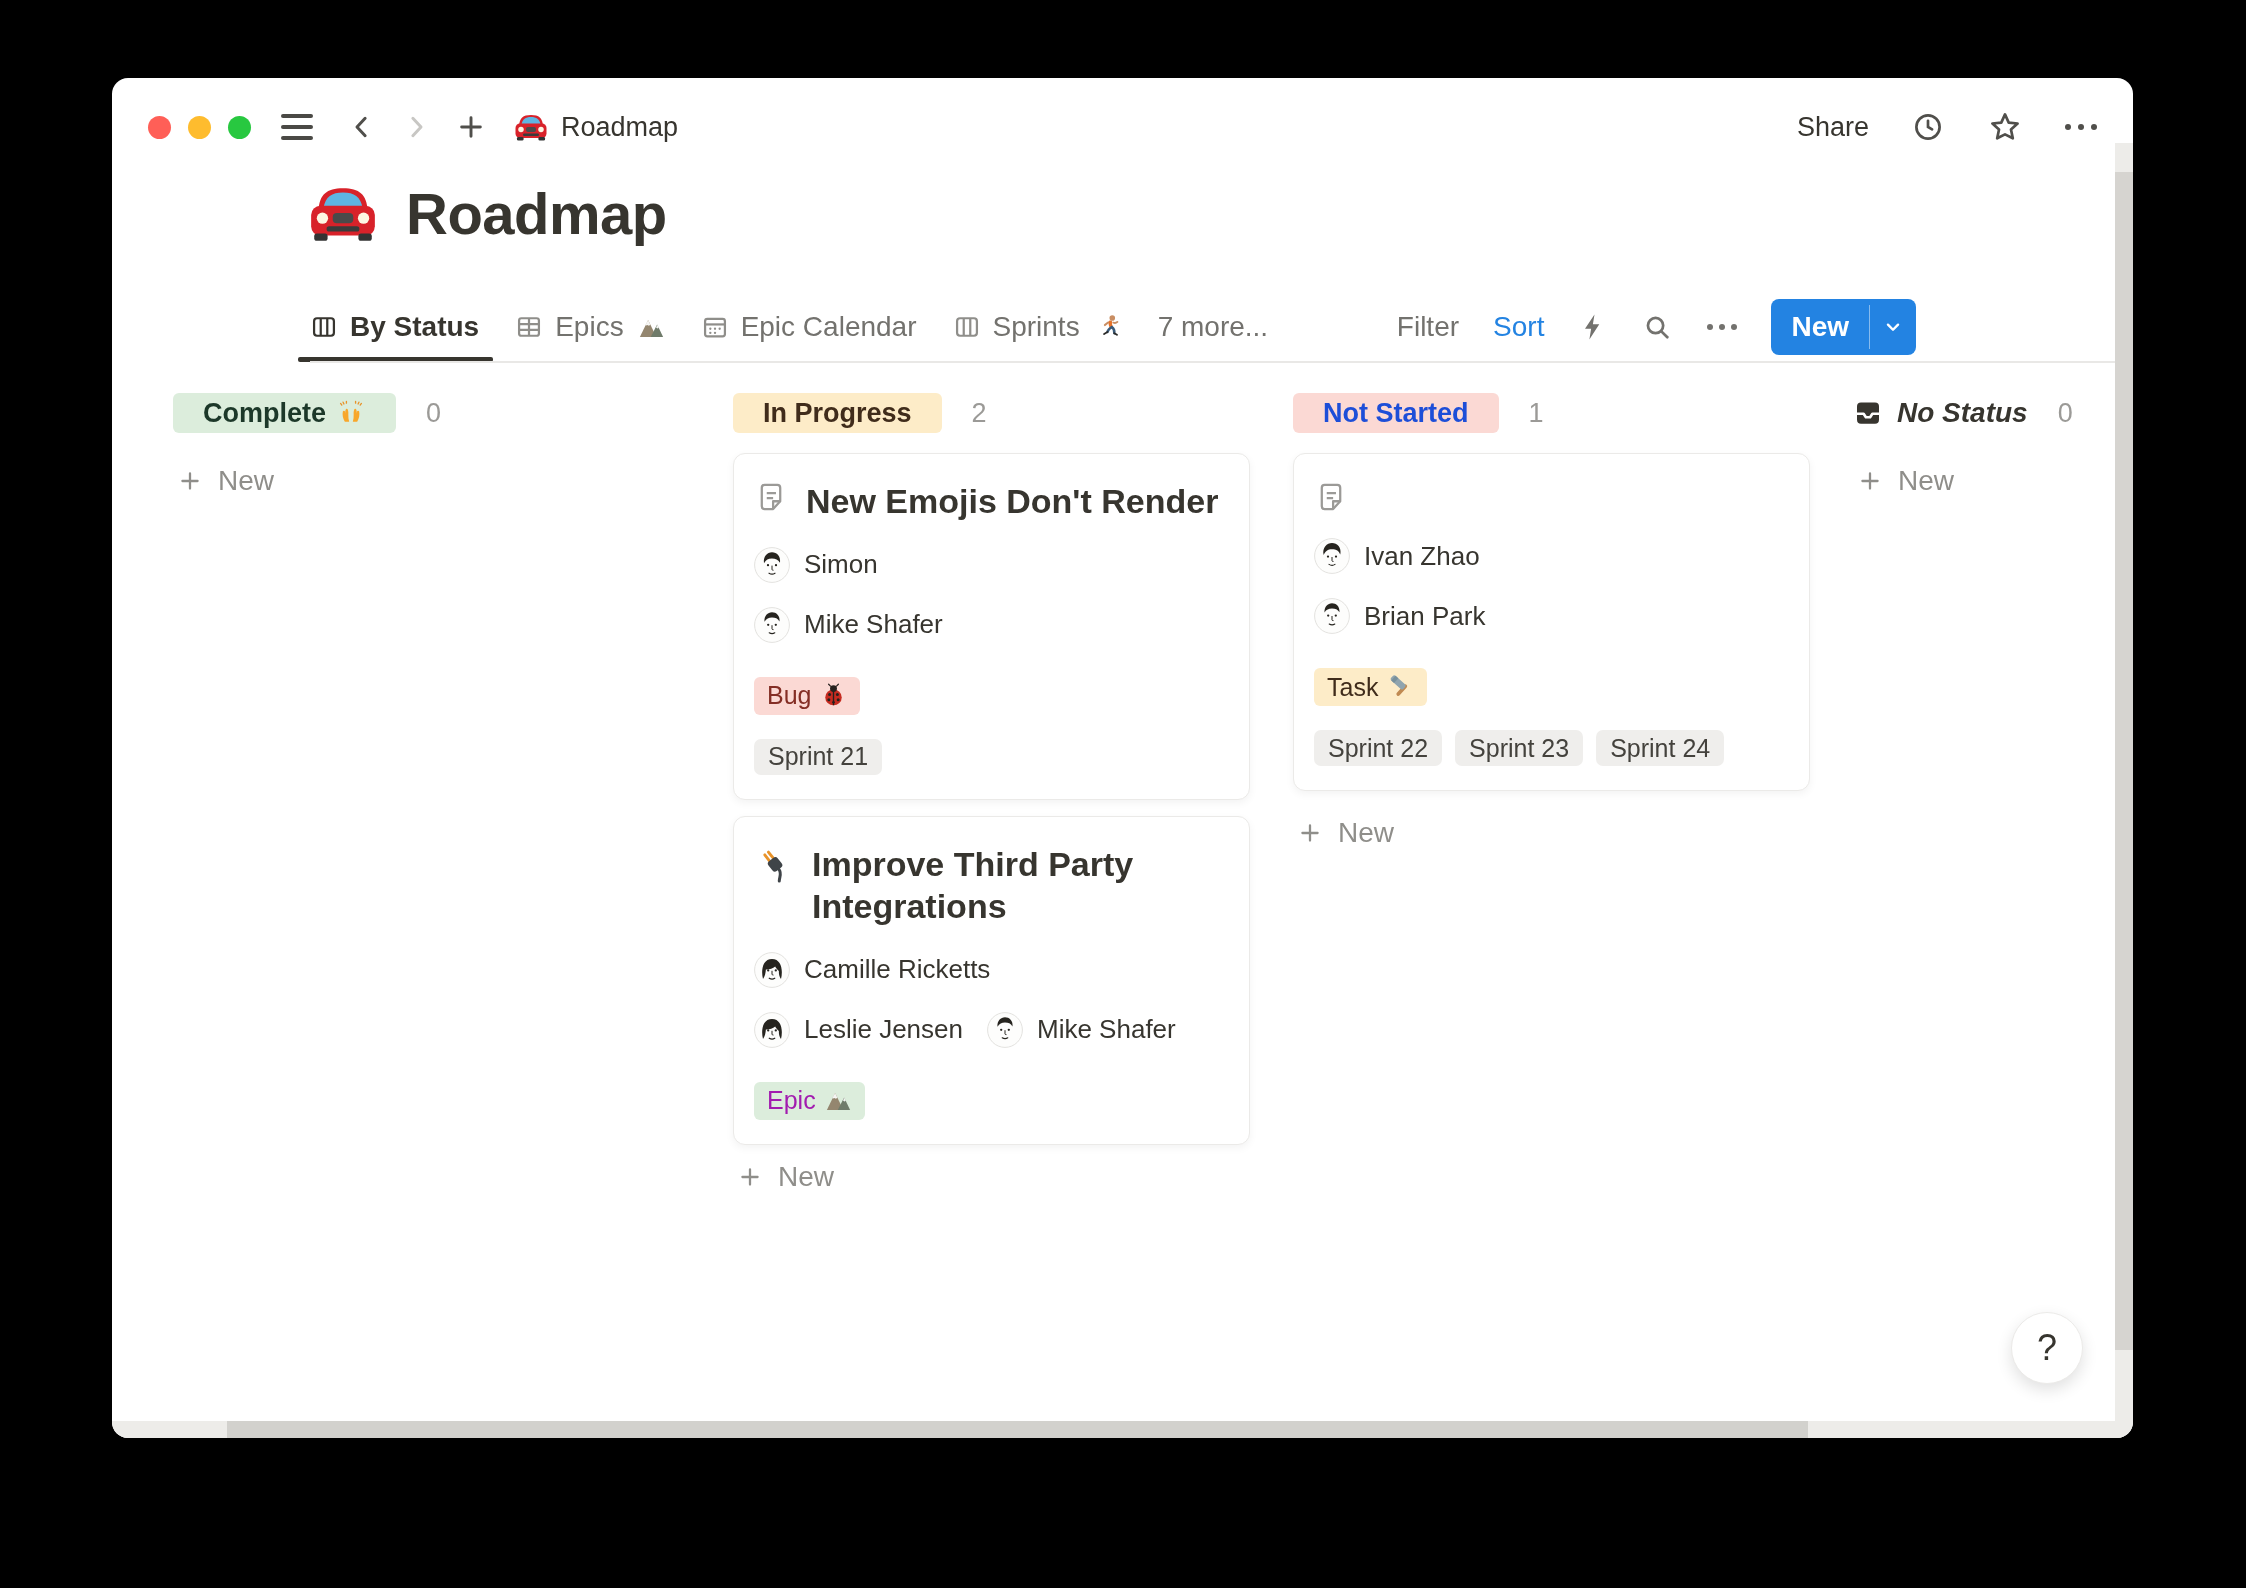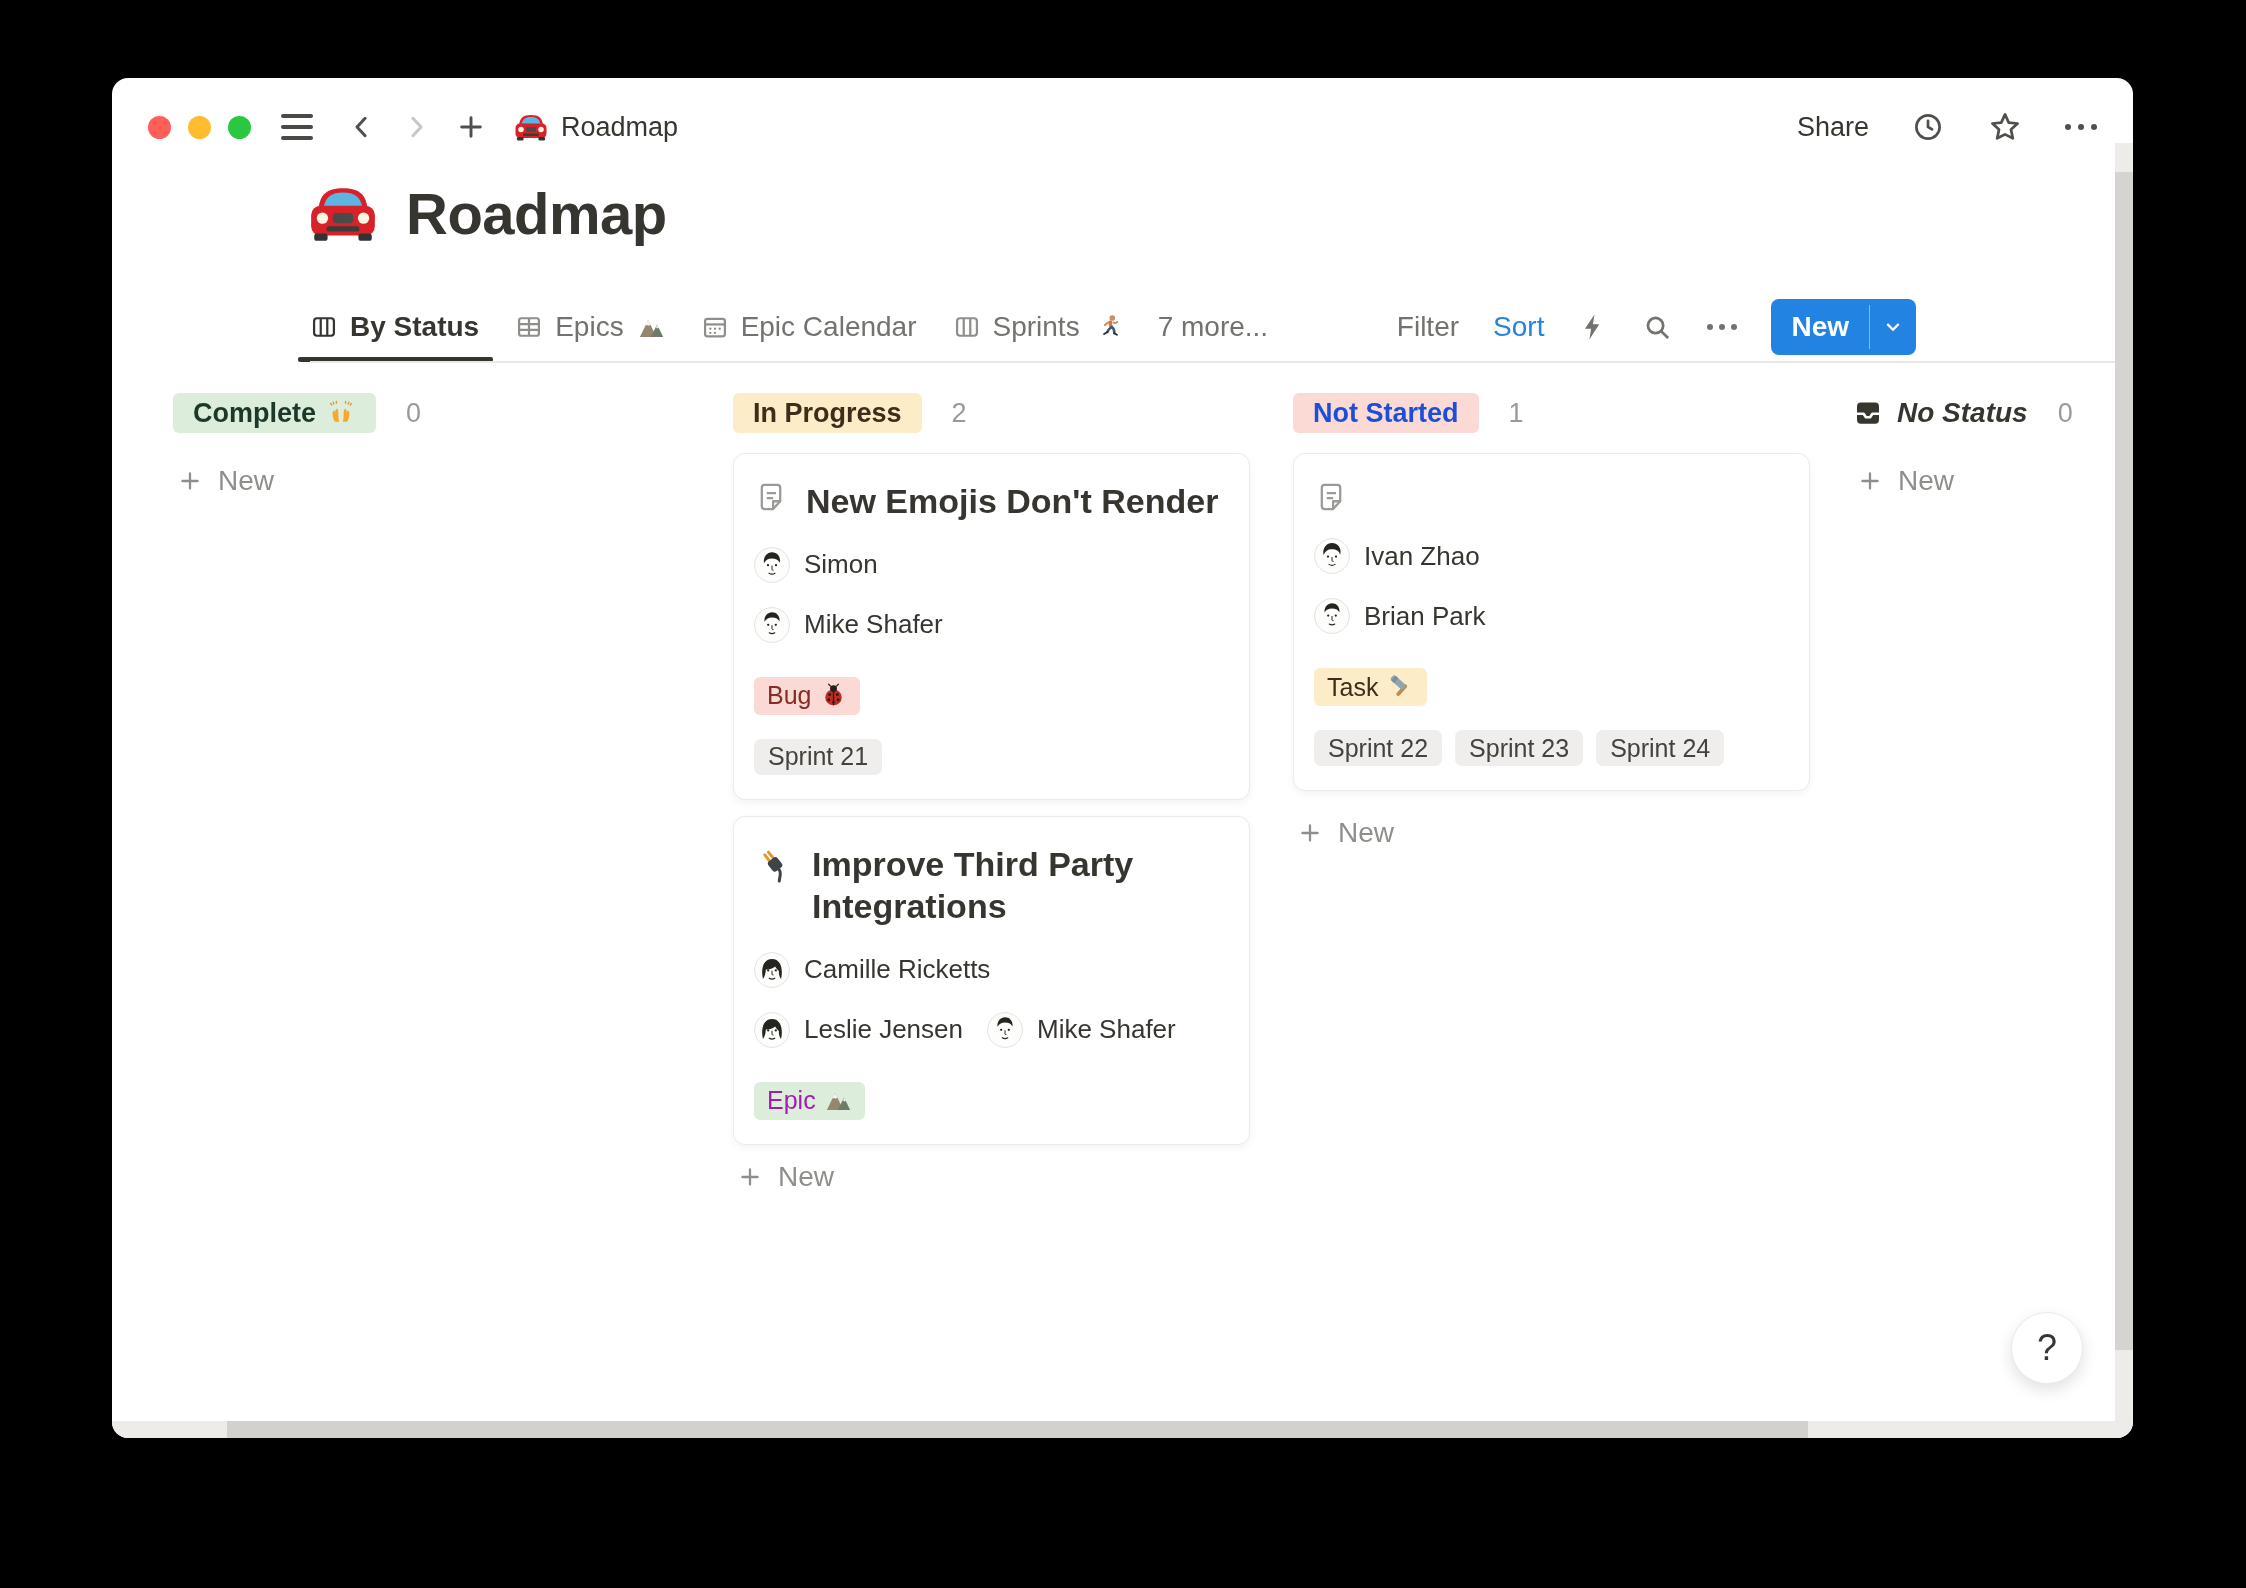--- a/index.html
+++ b/index.html
@@ -51,21 +51,21 @@
   .vdots i { width:6px; height:6px; border-radius:50%; background:#73726E; }
   .new-btn { display:flex; align-items:stretch; background:#2383E2; border:none; border-radius:8px; height:56px; color:#fff; cursor:pointer; overflow:hidden; padding:0; font-family:inherit; }
   .nb-main { display:flex; align-items:center; padding:0 20px; font-size:28px; font-weight:600; color:#fff; }
   .nb-sep { width:1px; background:rgba(255,255,255,.45); margin:6px 0; }
   .nb-chev { display:flex; align-items:center; justify-content:center; width:46px; color:#fff; }
   .view-divider { position:absolute; left:198px; right:18px; top:283px; height:2px; background:#E9E8E6; }
   
   .board { position:absolute; left:61px; top:315px; right:0; bottom:20px; display:flex; gap:43px; overflow:hidden; }
   .column { width:517px; flex:none; }
   .col-header { display:flex; align-items:center; margin-bottom:20px; height:40px; }
-  .status-pill { display:inline-flex; align-items:center; gap:10px; height:40px; padding:0 20px; border-radius:6px; font-size:27px; font-weight:600; cursor:pointer; }
+  .status-pill { display:inline-flex; align-items:center; gap:10px; height:40px; padding:0 30px; border-radius:6px; font-size:27px; font-weight:600; cursor:pointer; }
   .status-pill.green { background:#DCEDDC; color:#1C3829; }
   .status-pill.yellow { background:#FDECC8; color:#402C1B; }
   .status-pill.red { background:#FBD9D4; color:#1d4ed8; }
   .nostatus { display:flex; align-items:center; gap:14px; font-size:28px; font-weight:600; color:#37352F; cursor:pointer;font-style:italic; }
   .col-count { font-size:27px; color:#9B9A97; margin-left:30px; font-weight:400; }
   .card { background:#fff; border:1px solid #EBEAE8; border-radius:12px; box-shadow:0 3px 8px rgba(15,15,15,.05); padding:22px 20px 24px; margin-bottom:16px; cursor:pointer; }
   .card-title { display:flex; align-items:flex-start; gap:18px; font-size:34px; font-weight:600; line-height:1.25; color:#37352F; margin:4px 0 2px; }
   .prow { display:flex; align-items:center; gap:24px; margin-top:24px; }
   .person { display:flex; align-items:center; gap:14px; font-size:26px; color:#37352F; }
   .avatar { width:36px; height:36px; flex:none; }

